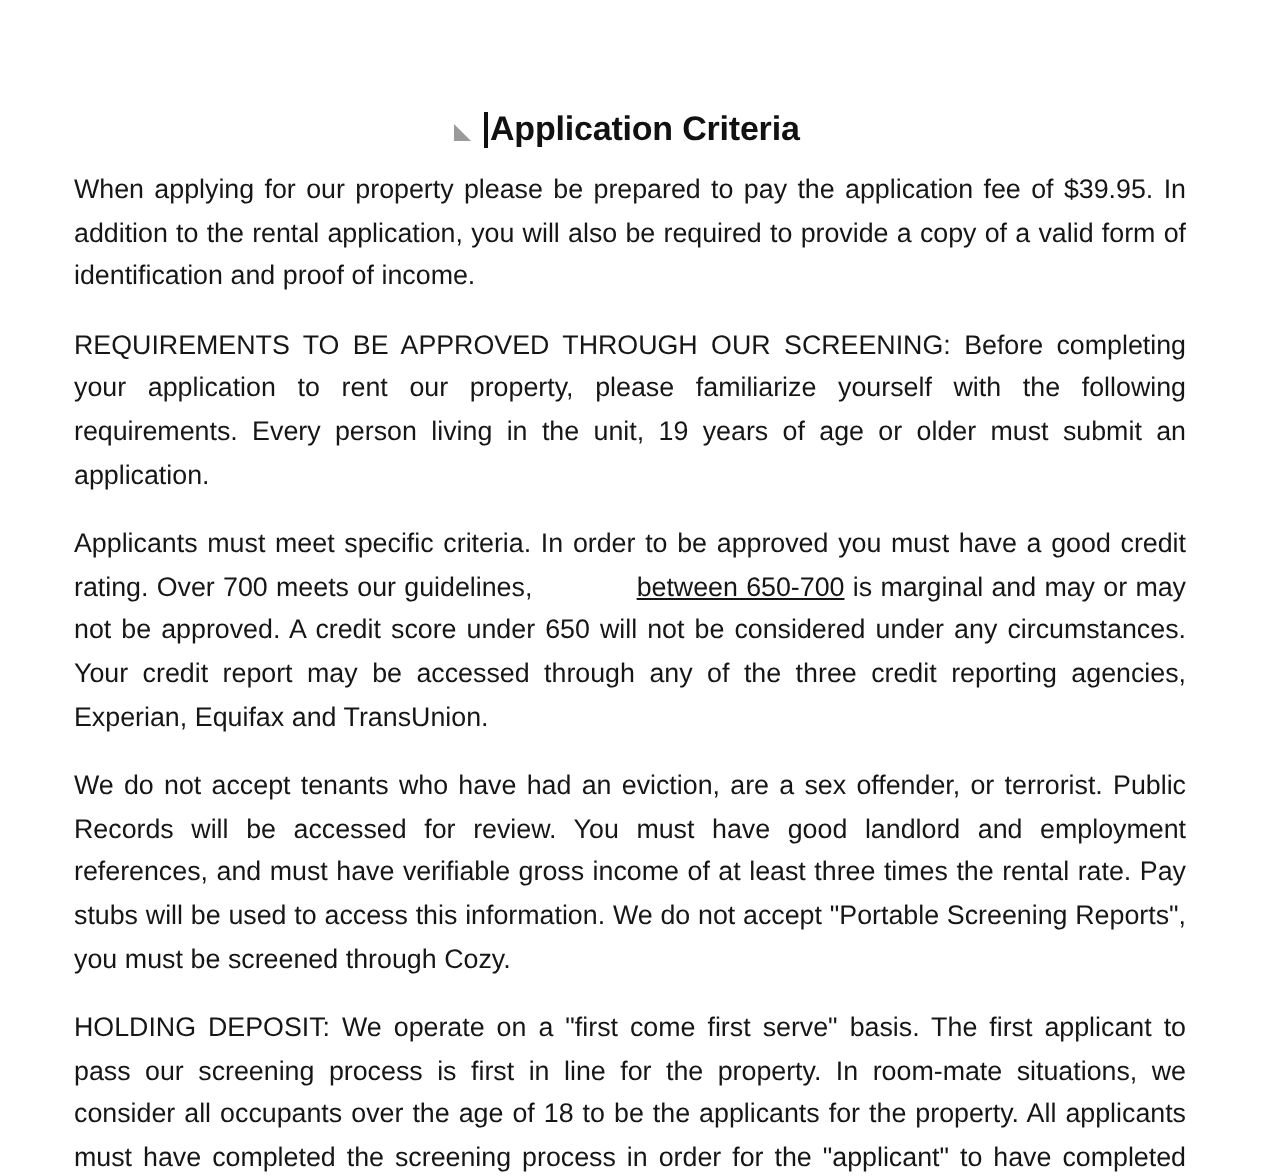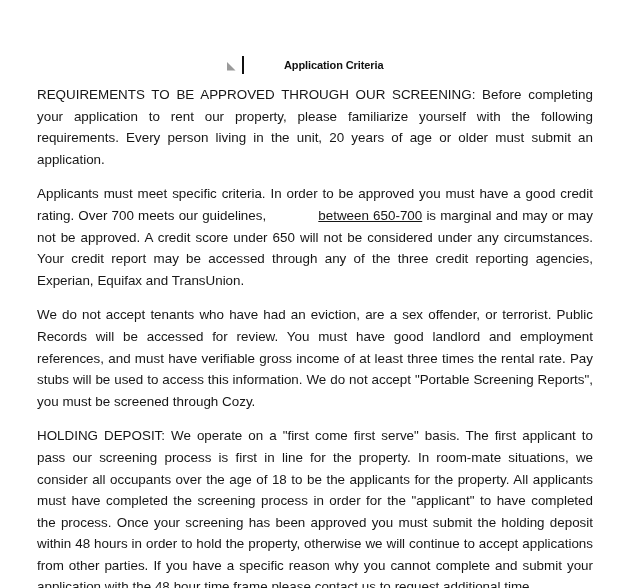--- a/index.html
+++ b/index.html
@@ -44,27 +44,26 @@
 
   .caret {
     width: 2px;
     height: 18px;
     background: #101010;
     margin-right: 1px;
     flex: 0 0 auto;
   }
 
   .doc-heading {
-    font-size: 11px;
+    font-size: 17px;
     font-weight: bold;
     letter-spacing: -0.1px;
     line-height: 20px;
     white-space: nowrap;
     color: #111111;
-    margin-left: 39px;
   }
 
   
   .body-block {
     position: absolute;
     left: 37px;
     top: 84px;
     width: 556px;
   }
 
@@ -96,22 +95,23 @@
       <svg width="11" height="11" viewBox="0 0 11 11" aria-hidden="true">
         <polygon points="1,9.5 9.5,9.5 1,1" fill="#9a9a9a"></polygon>
       </svg>
     </span>
     <span class="caret"></span>
     <h1 class="doc-heading">Application Criteria</h1>
   </div>
 
   <div class="body-block">
 
+    <p class="para">When applying for our property please be prepared to pay the application fee of $39.95. In addition to the rental application, you will also be required to provide a copy of a valid form of identification and proof of income.</p>
 
-    <p class="para">REQUIREMENTS TO BE APPROVED THROUGH OUR SCREENING: Before completing your application to rent our property, please familiarize yourself with the following requirements. Every person living in the unit, 20 years of age or older must submit an application.</p>
+    <p class="para">REQUIREMENTS TO BE APPROVED THROUGH OUR SCREENING: Before completing your application to rent our property, please familiarize yourself with the following requirements. Every person living in the unit, 19 years of age or older must submit an application.</p>
 
     <p class="para"><span>Applicants must meet specific criteria. In order to be approved you must have a good credit rating. Over 700 meets our guidelines, </span><u>between 650-700</u><span> is marginal and may or may not be approved. A credit score under 650 will not be considered under any circumstances. Your credit report may be accessed through any of the three credit reporting agencies, Experian, Equifax and TransUnion.</span></p>
 
     <p class="para">We do not accept tenants who have had an eviction, are a sex offender, or terrorist. Public Records will be accessed for review. You must have good landlord and employment references, and must have verifiable gross income of at least three times the rental rate. Pay stubs will be used to access this information. We do not accept "Portable Screening Reports", you must be screened through Cozy.</p>
 
     <p class="para">HOLDING DEPOSIT: We operate on a "first come first serve" basis. The first applicant to pass our screening process is first in line for the property. In room-mate situations, we consider all occupants over the age of 18 to be the applicants for the property. All applicants must have completed the screening process in order for the "applicant" to have completed the process. Once your screening has been approved you must submit the holding deposit within 48 hours in order to hold the property, otherwise we will continue to accept applications from other parties. If you have a specific reason why you cannot complete and submit your application with the 48 hour time frame please contact us to request additional time.</p>
 
   </div>
 
 </div>

